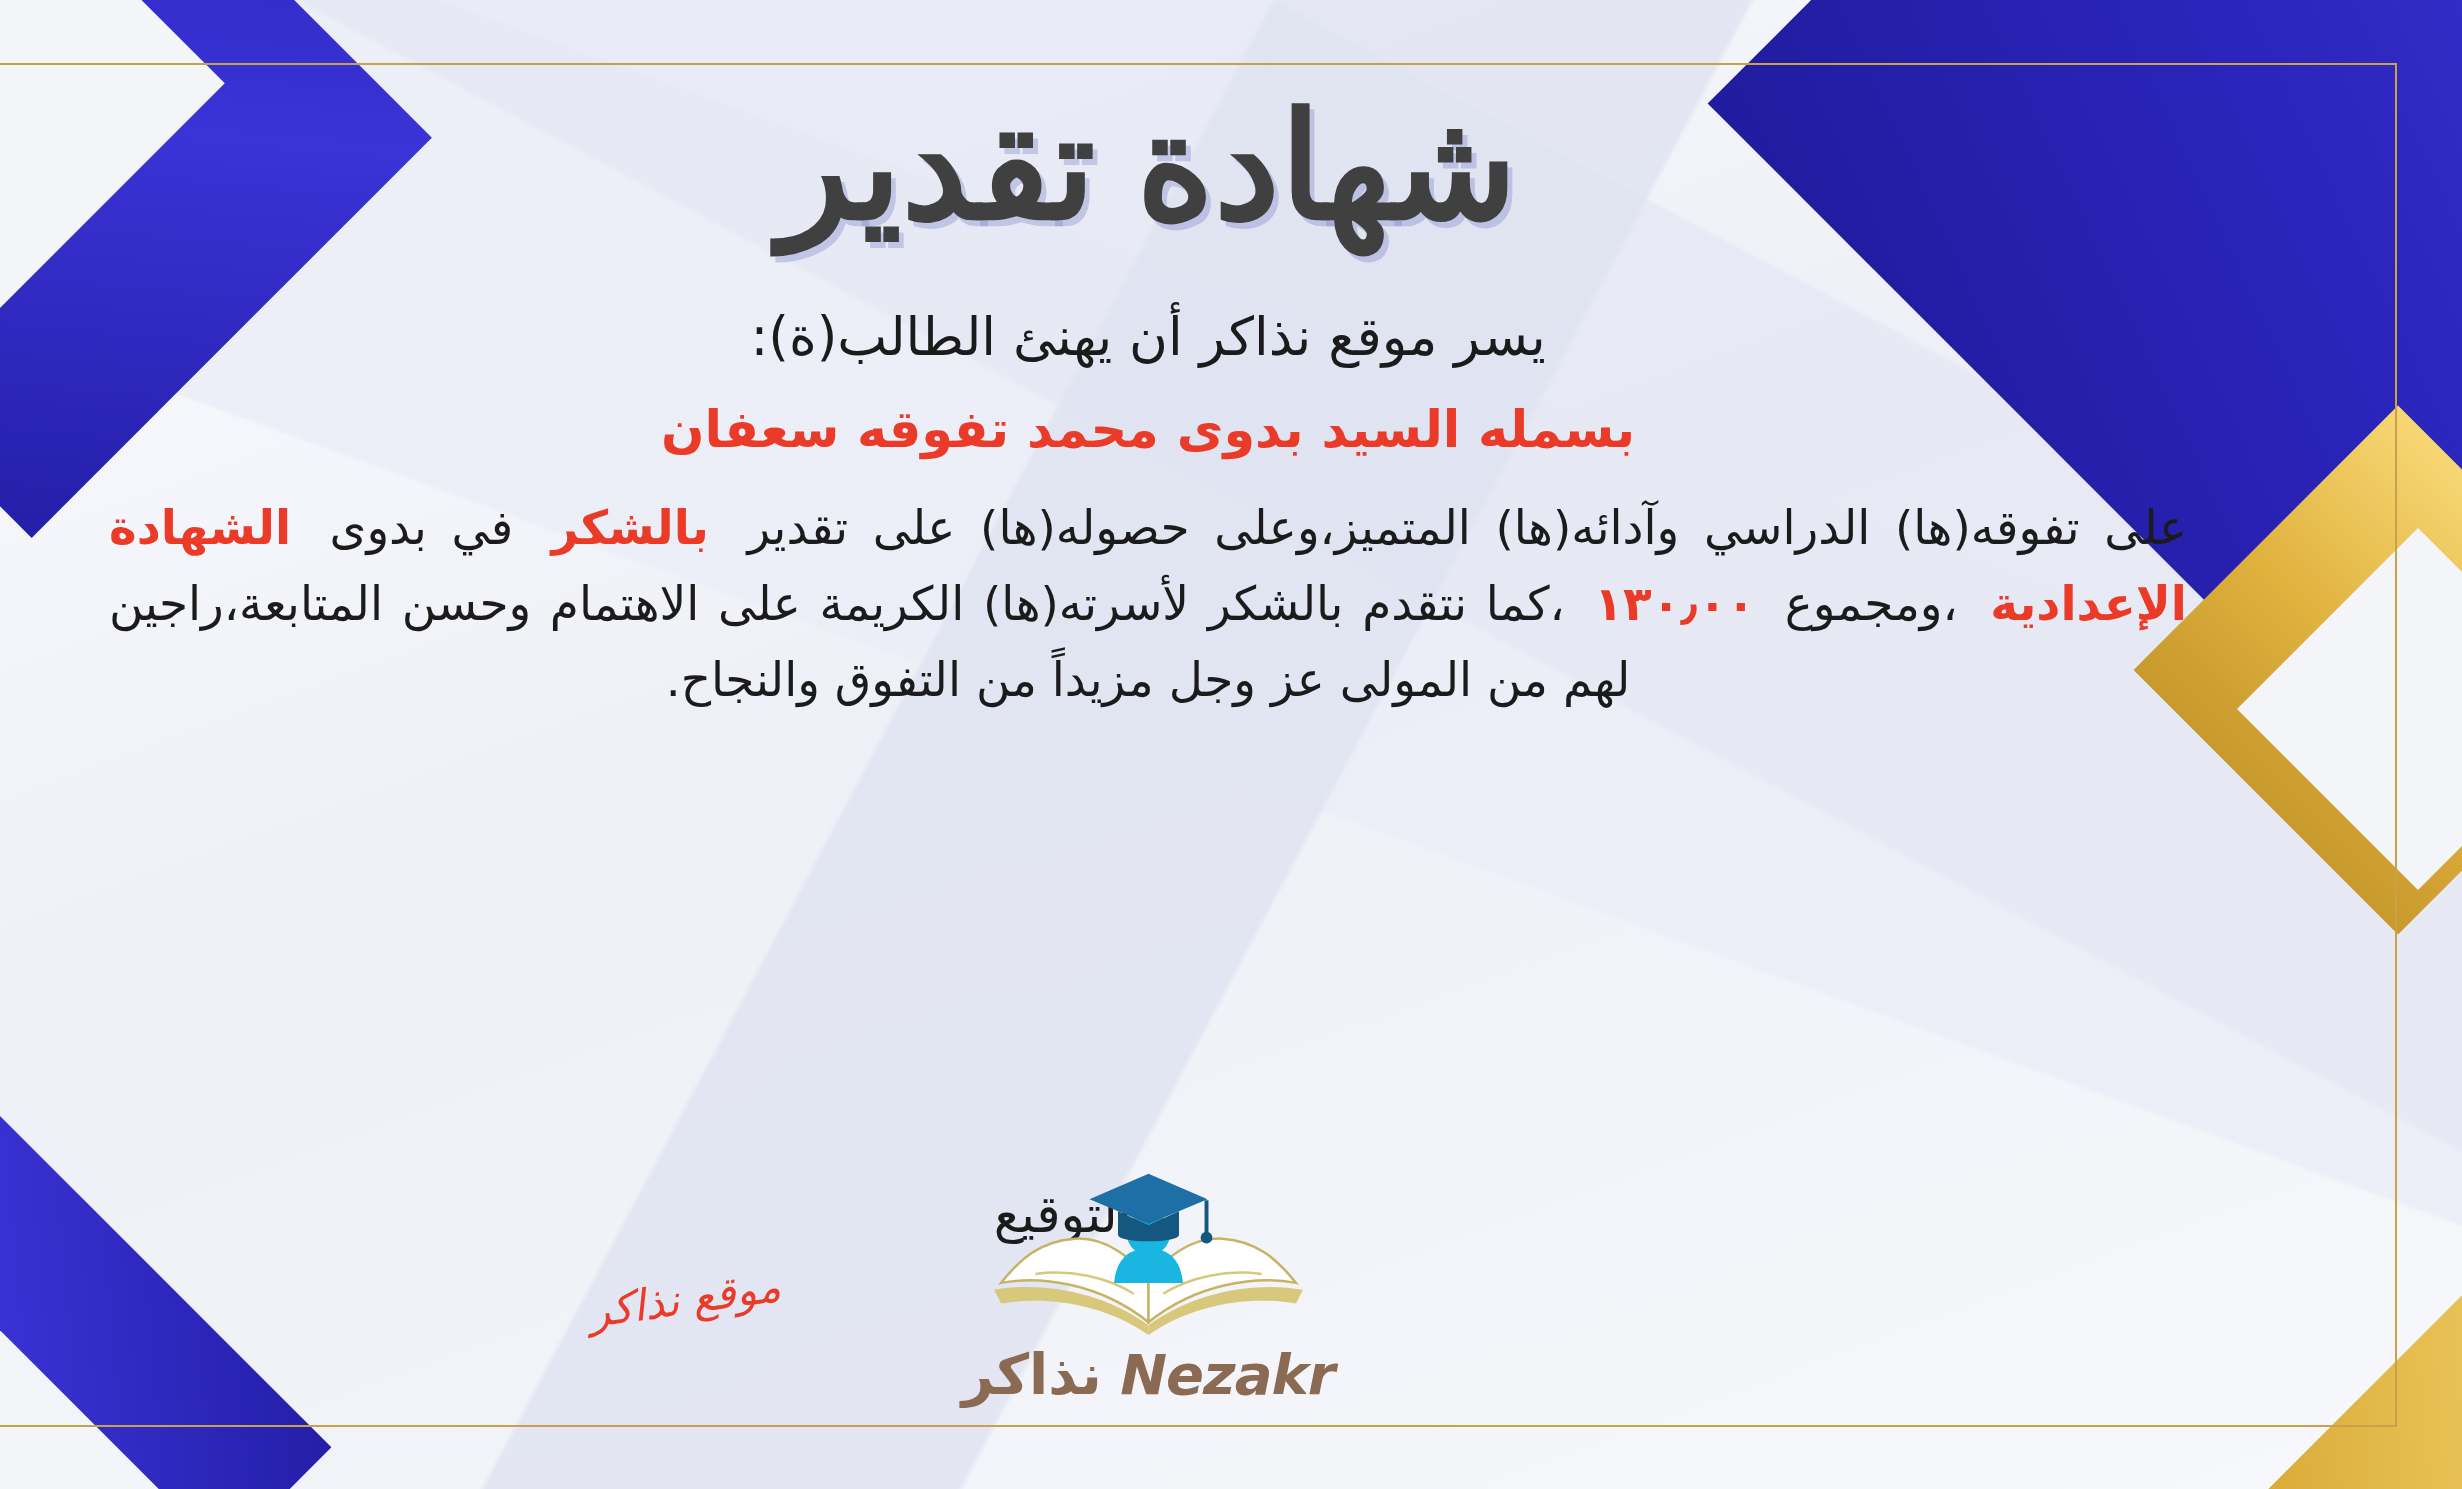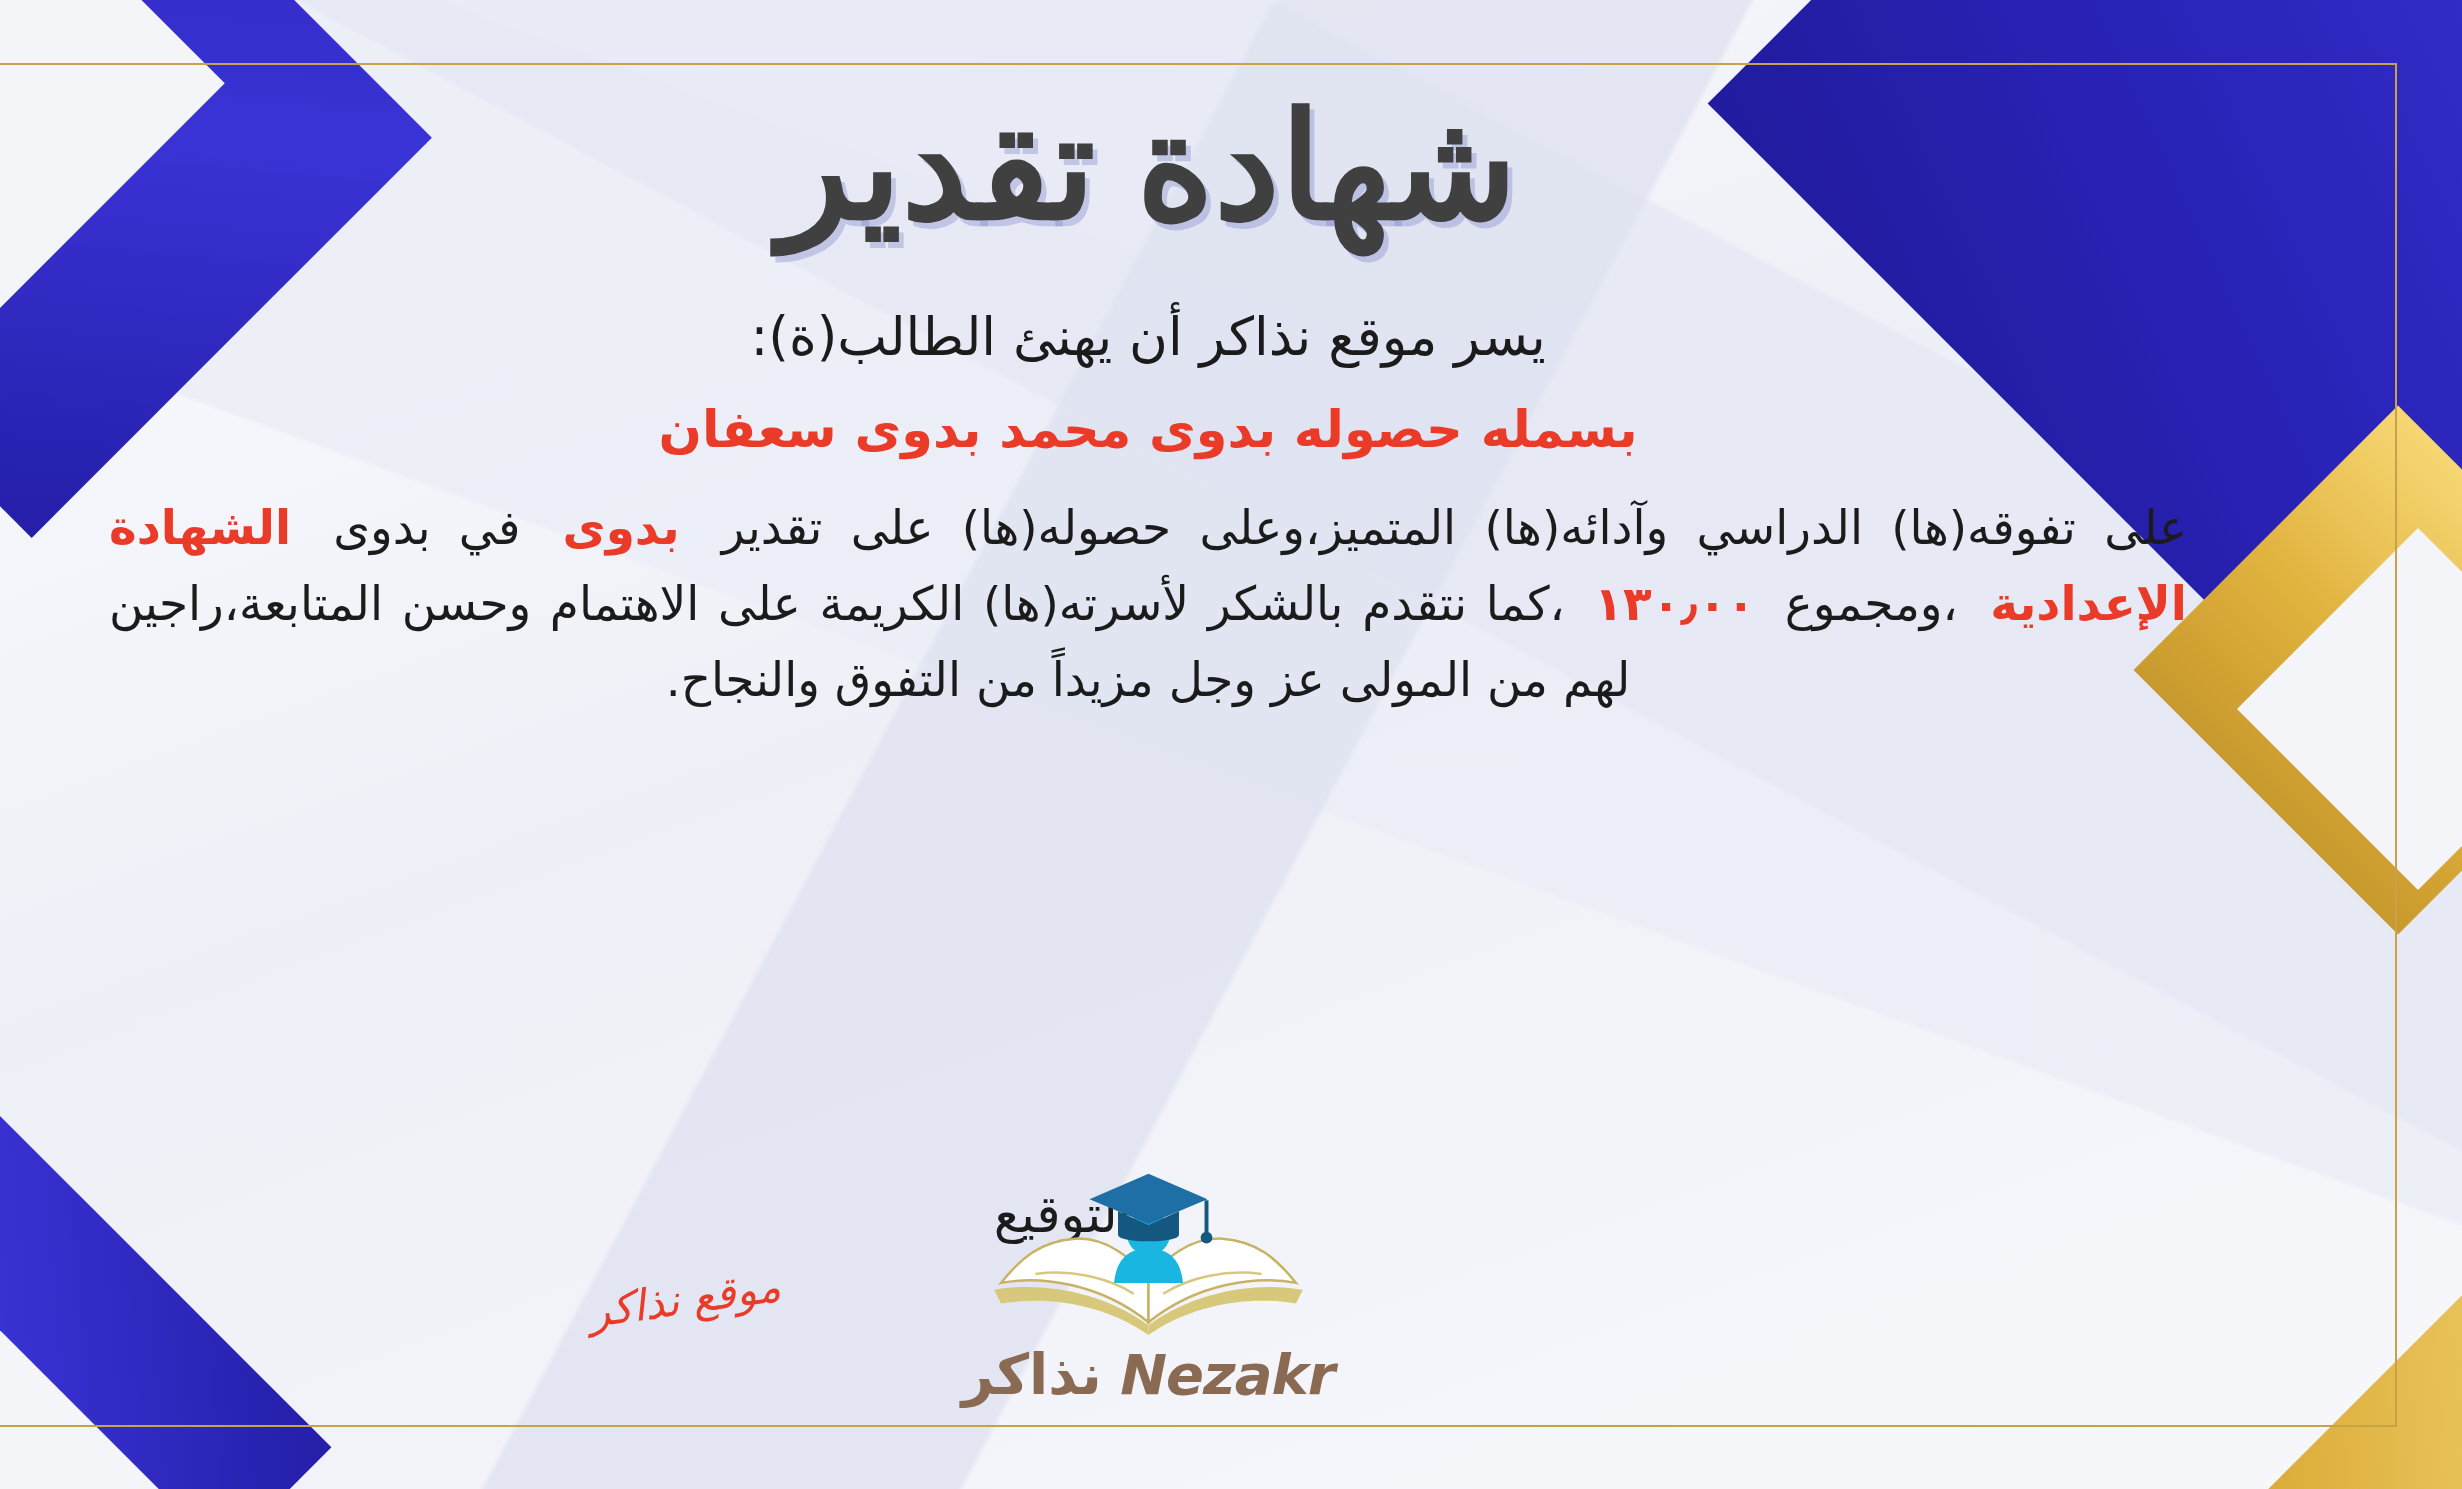--- a/index.html
+++ b/index.html
@@ -259,25 +259,25 @@
   <div class="corner corner-br"></div>
 
   <div class="gold-border"></div>
 
   <div class="content">
 
     <div class="title">شهادة تقدير</div>
 
     <div class="intro-line">يسر موقع نذاكر أن يهنئ الطالب(ة):</div>
 
-    <div class="student-name">بسمله حصوله بدوى محمد بدوى سعفان</div>
+    <div class="student-name">بسمله السيد بدوى محمد تفوقه سعفان</div>
 
     <div class="body-text body-justified">
       <span>على تفوقه(ها) الدراسي وآدائه(ها) المتميز،وعلى حصوله(ها) على تقدير</span>
-      <span class="hl">بدوى</span>
+      <span class="hl">بالشكر</span>
       <span>في بدوى</span>
       <span class="hl">الشهادة الإعدادية</span>
       <span>،ومجموع</span>
       <span class="hl-num">١٣٠٫٠٠</span>
       <span>،كما نتقدم بالشكر لأسرته(ها) الكريمة على الاهتمام وحسن المتابعة،راجين لهم من المولى عز وجل مزيداً من التفوق والنجاح.</span>
     </div>
 
   </div>
 
   <div class="footer">

